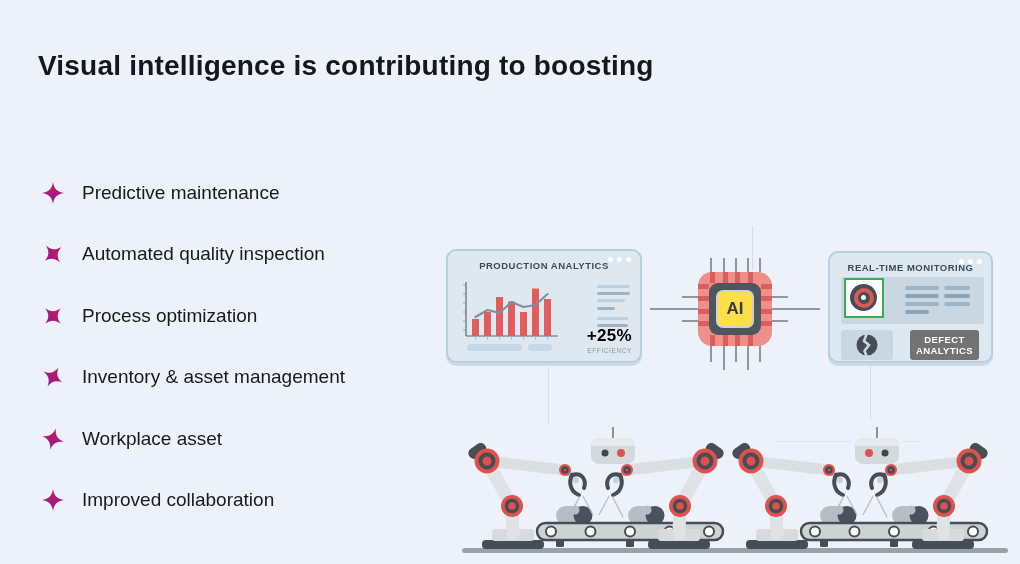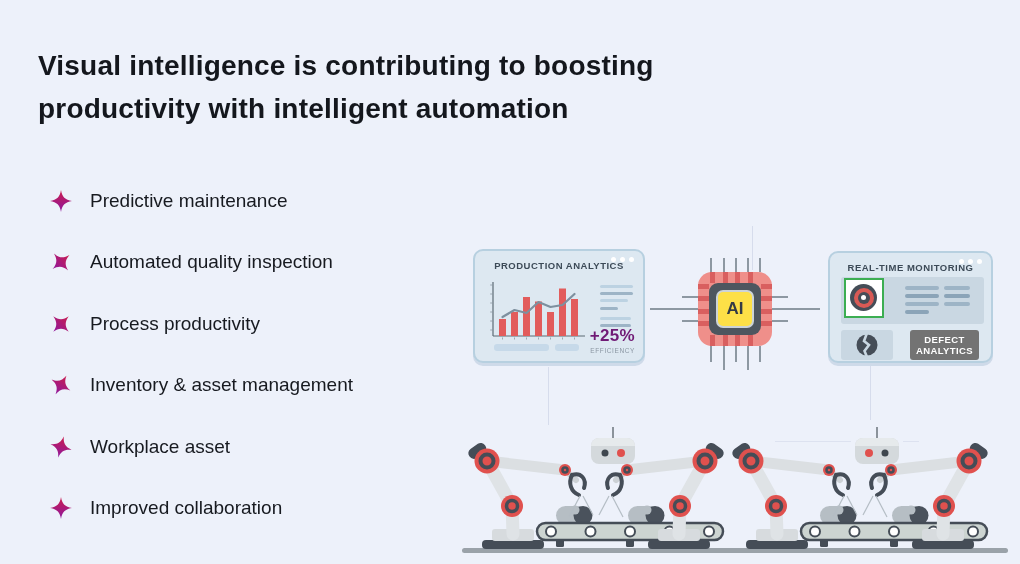--- a/index.html
+++ b/index.html
@@ -5,50 +5,50 @@
   html,body{margin:0;padding:0;background:#dfe3ee;}
   .slide{position:relative;width:1020px;height:564px;background:#edf1fa;overflow:hidden;
          font-family:"Liberation Sans",sans-serif;}
 
   
   .title{position:absolute;left:38px;top:44px;font-size:28px;font-weight:bold;
          color:#14171d;line-height:43px;letter-spacing:.2px;}
   .title span{display:block;}
 
   
-  .bullets{position:absolute;left:38px;top:158px;margin:12px;padding:0;list-style:none;}
+  .bullets{position:absolute;left:38px;top:158px;margin:4px;padding:0;list-style:none;}
   .bullet{display:flex;align-items:center;height:61.5px;gap:18px;}
   .bullet svg{width:22px;height:22px;flex:0 0 22px;}
   .bullet-label{font-size:19px;color:#171a20;}
 
   
   .panel{position:absolute;background:#dde8f1;border:2px solid #b7d0e0;border-radius:10px;
          box-shadow:0 3px 0 rgba(150,175,200,.35);box-sizing:border-box;}
-  .panel-analytics{left:473px;top:249px;width:172px;height:114px;}
+  .panel-analytics{left:446px;top:249px;width:196px;height:114px;}
   .panel-monitoring{left:828px;top:251px;width:165px;height:112px;}
   .win-dots{position:absolute;top:6px;right:9px;display:flex;gap:4px;}
   .win-dots i{width:5px;height:5px;border-radius:50%;background:#fff;}
   .panel-title{margin-top:9px;text-align:center;font-size:9.5px;font-weight:bold;
                color:#3c4a57;letter-spacing:.5px;}
 
   
   .mini-chart{position:absolute;left:10px;top:28px;width:102px;height:64px;}
   .an-lines{position:absolute;right:10px;top:34px;}
   .ph-line{height:3px;border-radius:2px;margin-bottom:4.2px;}
   .an-lines .l1{width:33px;background:#bcd2e2;}
   .an-lines .l2{width:33px;background:#9db4c6;}
   .an-lines .l3{width:28px;background:#bcd2e2;}
   .an-lines .l4{width:18px;background:#9db4c6;}
   .an-lines .l5{width:31px;background:#bcd2e2;margin-top:7px;}
   .an-lines .l6{width:31px;background:#9db4c6;}
   .pill{position:absolute;height:7px;border-radius:3px;background:#c6d9e9;top:93px;}
   .pill-1{left:19px;width:55px;}
   .pill-2{left:80px;width:24px;}
   .efficiency{position:absolute;right:8px;bottom:7px;text-align:right;}
-  .eff-value{font-size:17px;font-weight:bold;color:#701a75;letter-spacing:.3px;}
+  .eff-value{font-size:17px;font-weight:bold;color:#000000;letter-spacing:.3px;}
   .eff-label{font-size:6.5px;color:#8a96a2;letter-spacing:.6px;margin-top:1px;}
 
   
   .mon-card{position:absolute;left:11px;top:24px;width:143px;height:47px;
             background:#c9d7e2;border-radius:3px;}
   .inspect-box{position:absolute;left:14px;top:25px;width:40px;height:40px;background:#fff;
                border:2.5px solid #3cae52;box-sizing:border-box;}
   .lens,.lens-red,.lens-dark,.lens-dot{position:absolute;border-radius:50%;}
   .lens{left:4px;top:4px;width:27px;height:27px;background:#454d57;}
   .lens-red{left:3.5px;top:3.5px;width:20px;height:20px;background:#d85a55;}
@@ -97,41 +97,40 @@
     <defs>
       <linearGradient id="starGrad" x1="0" y1="0" x2="0" y2="1">
         <stop id="sg0" offset="0" stop-color="#cb1c4c"></stop>
         <stop id="sg1" offset="1" stop-color="#8d18a0"></stop>
       </linearGradient>
     </defs>
   </svg>
 
   <h1 class="title" style="margin:0;">
     <span>Visual intelligence is contributing to boosting</span>
-    <span>productivity with intelligent automation</span>
   </h1>
 
   <ul class="bullets">
     <li class="bullet">
       <svg viewBox="0 0 24 24">
           <path fill="url(#starGrad)" d="M12 0C13.2 7.5 16.5 10.8 24 12 16.5 13.2 13.2 16.5 12 24 10.8 16.5 7.5 13.2 0 12 7.5 10.8 10.8 7.5 12 0Z"></path>
         </svg>
       <span class="bullet-label">Predictive maintenance</span>
     </li>
     <li class="bullet">
       <svg viewBox="0 0 24 24" style="transform:rotate(50deg)">
           <path fill="url(#starGrad)" d="M12 0C13.2 7.5 16.5 10.8 24 12 16.5 13.2 13.2 16.5 12 24 10.8 16.5 7.5 13.2 0 12 7.5 10.8 10.8 7.5 12 0Z"></path>
         </svg>
       <span class="bullet-label">Automated quality inspection</span>
     </li>
     <li class="bullet">
       <svg viewBox="0 0 24 24" style="transform:rotate(45deg)">
           <path fill="url(#starGrad)" d="M12 0C13.2 7.5 16.5 10.8 24 12 16.5 13.2 13.2 16.5 12 24 10.8 16.5 7.5 13.2 0 12 7.5 10.8 10.8 7.5 12 0Z"></path>
         </svg>
-      <span class="bullet-label">Process productivity</span>
+      <span class="bullet-label">Process optimization</span>
     </li>
     <li class="bullet">
       <svg viewBox="0 0 24 24" style="transform:rotate(30deg)">
           <path fill="url(#starGrad)" d="M12 0C13.2 7.5 16.5 10.8 24 12 16.5 13.2 13.2 16.5 12 24 10.8 16.5 7.5 13.2 0 12 7.5 10.8 10.8 7.5 12 0Z"></path>
         </svg>
       <span class="bullet-label">Inventory &amp; asset management</span>
     </li>
     <li class="bullet">
       <svg viewBox="0 0 24 24" style="transform:rotate(15deg)">
           <path fill="url(#starGrad)" d="M12 0C13.2 7.5 16.5 10.8 24 12 16.5 13.2 13.2 16.5 12 24 10.8 16.5 7.5 13.2 0 12 7.5 10.8 10.8 7.5 12 0Z"></path>

